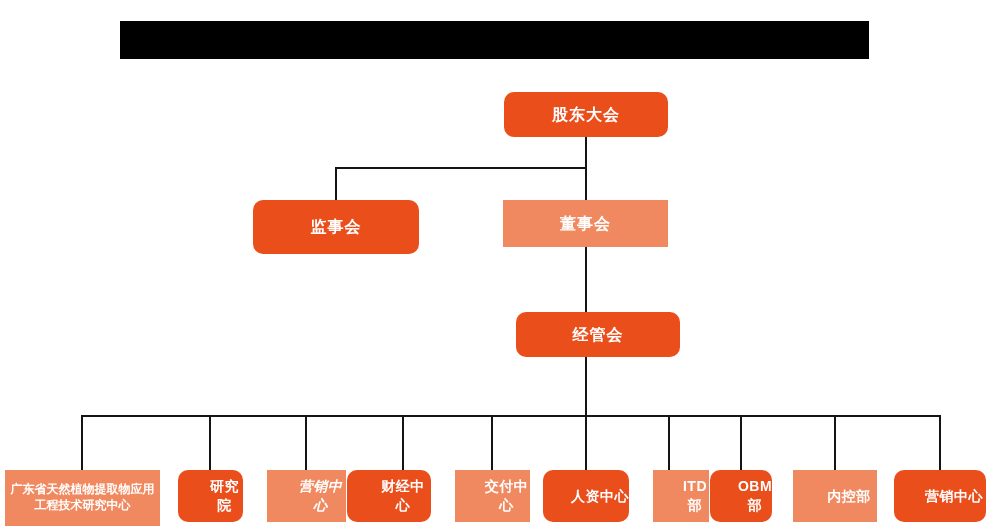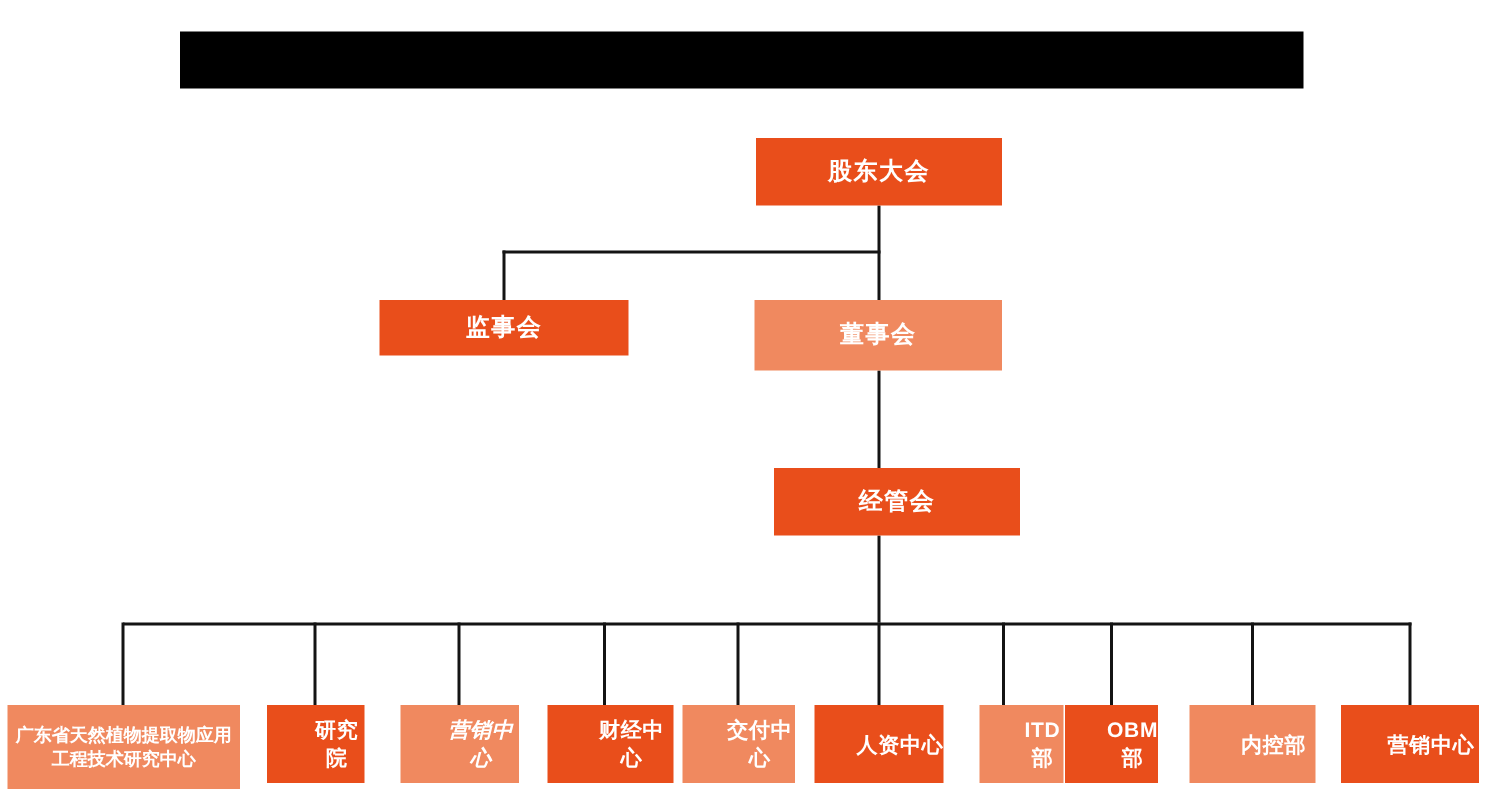--- a/index.html
+++ b/index.html
@@ -26,47 +26,47 @@
     position:absolute;
     display:flex;align-items:center;justify-content:center;
     color:var(--text,#fff);
     font-weight:bold;
     text-align:center;
     font-size:16px;
     letter-spacing:1px;
     line-height:1.35;
     z-index:2;
   }
-  .dark{background:var(--box-dark,#E94E1B);}
+  .dark{background:var(--box-dark,#E94E1B);border-radius:10px;}
   .light{background:var(--box-light,#F0895F);}
   .line{position:absolute;background:var(--line,#141414);z-index:1;}
 
   
   .b-root{left:504px;top:92px;width:164px;height:45px;}
-  .b-supervisory{left:253px;top:200px;width:166px;height:37px;}
+  .b-supervisory{left:253px;top:200px;width:166px;height:54px;}
   .b-board{left:503px;top:200px;width:165px;height:47px;}
   .b-management{left:516px;top:312px;width:164px;height:45px;}
 
   
   .l-root-down{left:585px;top:137px;width:2px;height:63px;}
   .l-branch-h{left:335px;top:167px;width:252px;height:2px;}
   .l-supervisory-down{left:335px;top:167px;width:2px;height:33px;}
   .l-board-mgmt{left:585px;top:247px;width:2px;height:65px;}
   .l-mgmt-down{left:585px;top:357px;width:2px;height:58px;}
   .l-bottom-h{left:82px;top:415px;width:859px;height:2px;}
   .drop{top:415px;width:2px;height:55px;}
   .dr1{left:81px;}  .dr2{left:209px;} .dr3{left:305px;} .dr4{left:402px;} .dr5{left:491px;}
   .dr6{left:585px;} .dr7{left:668px;} .dr8{left:740px;} .dr9{left:834px;} .dr10{left:939px;}
 
   
   .dept{top:470px;height:52px;font-size:14px;letter-spacing:0.5px;padding-left:28px;}
-  .d1{left:5px;width:155px;height:56px;font-size:12px;letter-spacing:0;padding:6px 4px;}
+  .d1{left:5px;width:155px;height:56px;font-size:12px;letter-spacing:0;padding:6px 4px;font-family:Liberation Mono, monospace;}
   .d2{left:178px;width:65px;}
   .d3{left:267px;width:79px;font-style:italic;}
-  .d4{left:365px;width:84px;}
+  .d4{left:347px;width:84px;}
   .d5{left:455px;width:75px;}
   .d6{left:543px;width:86px;}
   .d7{left:641px;width:56px;margin-left:12px;}
   .d8{left:710px;width:62px;}
   .d9{left:793px;width:84px;}
   .d10{left:894px;width:92px;}
 </style>
 </head>
 <body>
 

